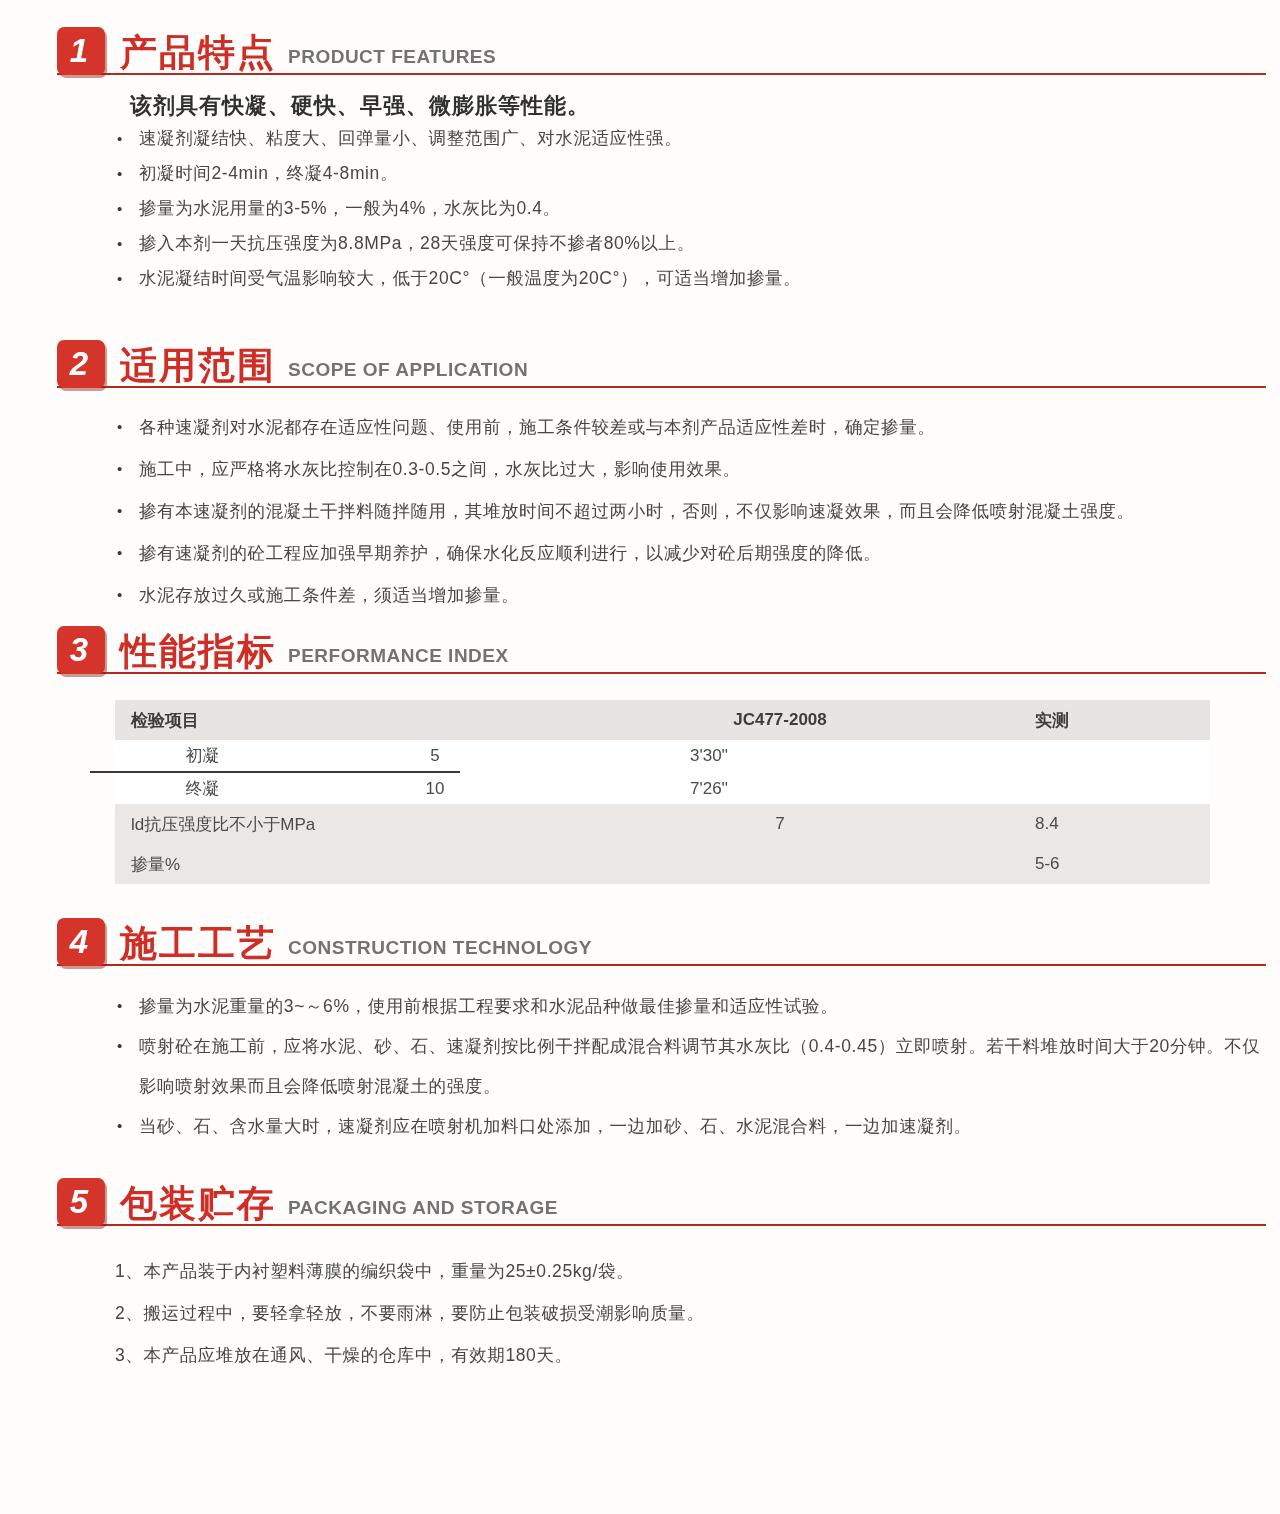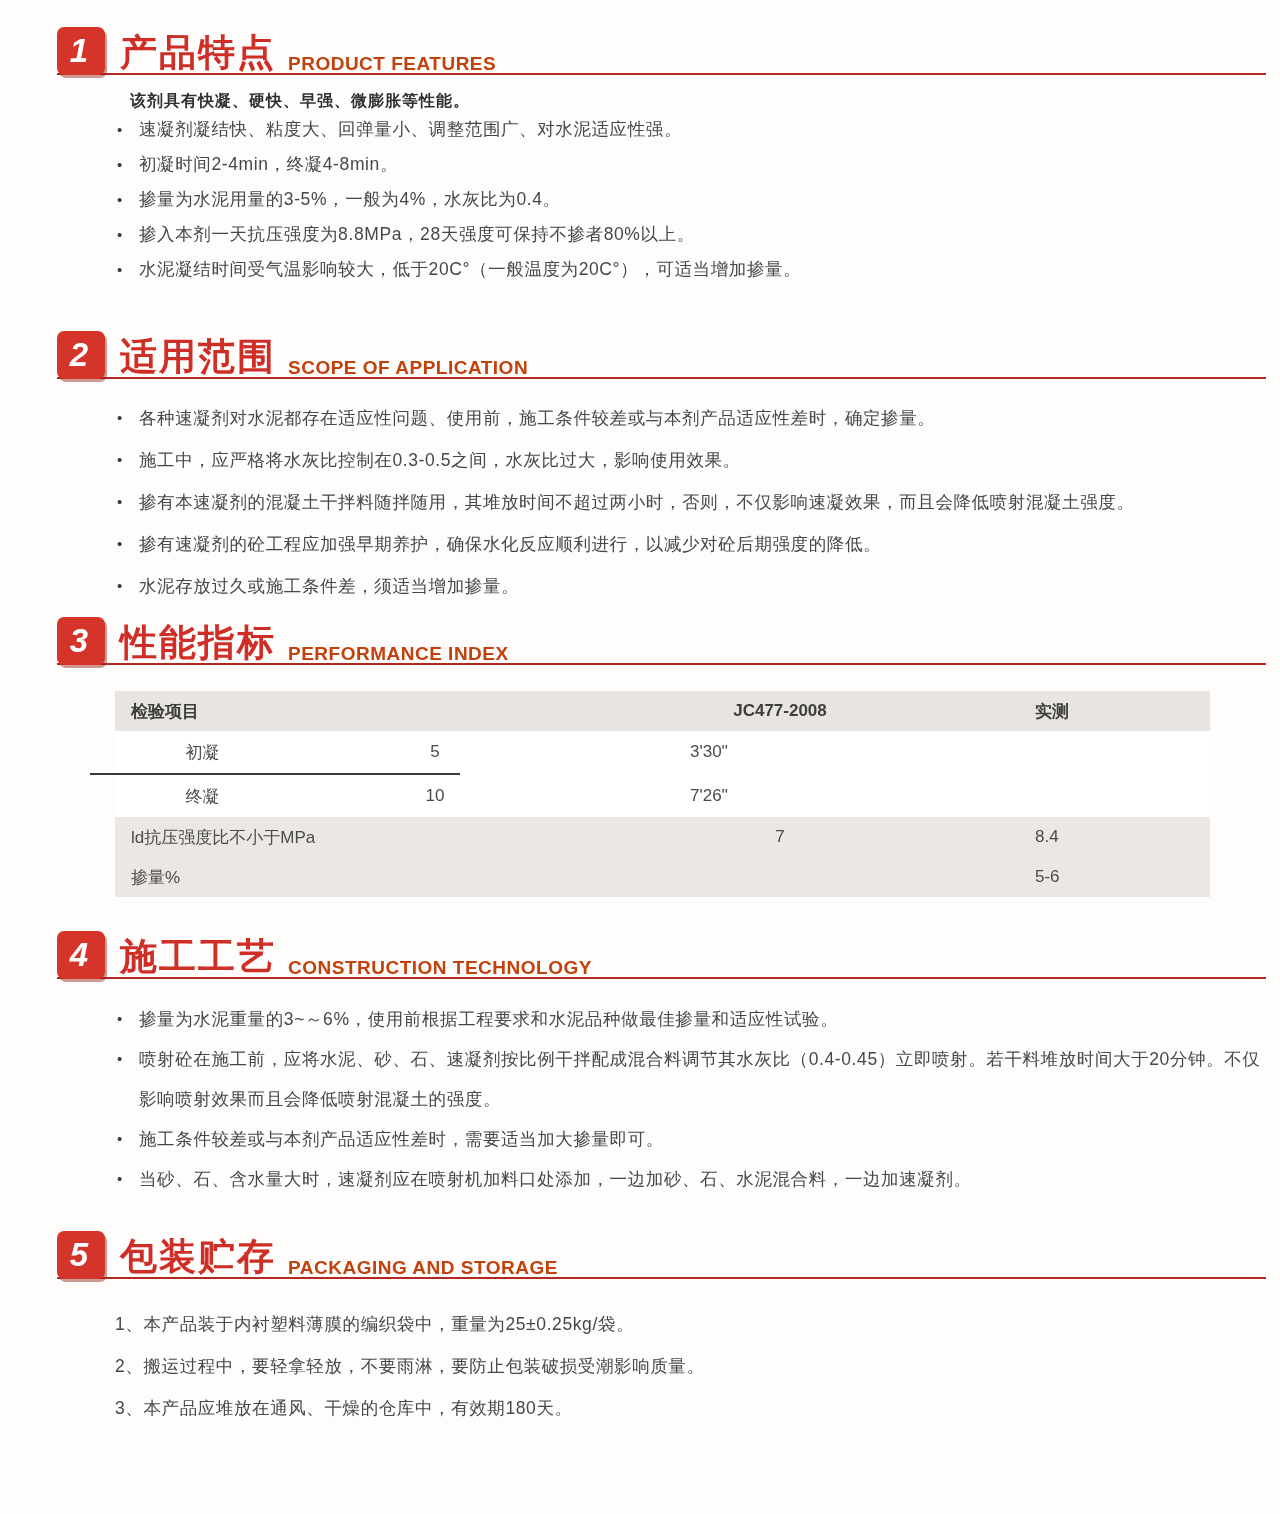--- a/index.html
+++ b/index.html
@@ -10,24 +10,24 @@
   
   .sec-head { position:relative; display:flex; align-items:flex-end; height:50px; }
   .sec-head .rule { position:absolute; left:0; right:0; bottom:0; height:2px; background:#b3281f; }
   .badge {
     position:relative; z-index:2; width:48px; height:48px; border-radius:7px;
     background:#d4342a; box-shadow:2px 3px 0 rgba(150,28,20,.45);
     display:flex; align-items:center; justify-content:center;
   }
   .badge span { color:#ffffff; font-size:33px; font-weight:bold; font-style:italic; transform:translateX(-2px); }
   .cn { margin-left:15px; font-size:37px; font-weight:bold; color:#cf2e27; line-height:1; letter-spacing:2px; position:relative; z-index:2; padding-bottom:4px; }
-  .en { margin-left:12px; font-size:19px; font-weight:bold; color:#c2410c; letter-spacing:.5px; padding-bottom:0; position:relative; z-index:2; }
+  .en { margin-left:12px; font-size:19px; font-weight:bold; color:#737373; letter-spacing:.5px; padding-bottom:7px; position:relative; z-index:2; }
 
   
-  .intro { margin:16px 0 0 73px; font-size:16px; font-weight:bold; color:#30302e; letter-spacing:1px; }
+  .intro { margin:16px 0 0 73px; font-size:22px; font-weight:bold; color:#30302e; letter-spacing:1px; }
   ul.bullets { list-style:none; margin-left:58px; }
   ul.bullets li { position:relative; padding-left:24px; font-size:17.5px; letter-spacing:.6px; }
   ul.bullets li::before { content:"•"; position:absolute; left:2px; font-size:15px; color:#3a3a38; }
   ul.tight { } .tight li { line-height:35px; }
   ul.loose { margin-top:18px; } .loose li { line-height:42px; }
   ul.loose4 { margin-top:20px; } .loose4 li { line-height:40px; }
   ol.numbered { list-style:none; margin:24px 0 0 58px; }
   ol.numbered li { font-size:17.5px; line-height:42px; letter-spacing:.6px; }
 
   .sec2 { margin-top:42px; } .sec3 { margin-top:8px; } .sec4 { margin-top:32px; } .sec5 { margin-top:30px; }
@@ -35,21 +35,21 @@
   
   .ptable { margin:26px 56px 0 58px; font-size:17px; color:#4b4b49; }
   .t-row { display:grid; grid-template-columns:345px 175px 290px 1fr; align-items:center; min-height:40px; }
   .t-head { background:#e7e4e1; font-weight:bold; color:#3d3d3b; }
   .c1 { padding-left:16px; grid-column:1 / 3; }
   .c1s { padding-left:16px; grid-column:1 / 3; }
   .c3 { grid-column:3; text-align:center; }
   .c4 { grid-column:4; padding-left:110px; }
   .t-group { display:grid; grid-template-columns:345px 1fr; background:#ffffff; }
   .g-label { padding-left:16px; display:flex; align-items:center; }
-  .g-row { display:grid; grid-template-columns:175px 290px 1fr; align-items:center; height:42px; }
+  .g-row { display:grid; grid-template-columns:175px 290px 1fr; align-items:center; height:31px; }
   .g-row .sub { text-align:center; }
   .g-row .std { text-align:center; }
   .g-row .mea { padding-left:110px; }
   .g-divider { height:2px; background:#3a3a38; margin-left:-25px; }
   .row-grey { background:#eae7e4; }
   .row-white { background:#ffffff; }
 </style>
 </head>
 <body>
 
@@ -143,21 +143,20 @@
       <div class="badge">
           <span>4</span>
         </div>
       <h2 class="cn">施工工艺</h2>
       <span class="en">CONSTRUCTION TECHNOLOGY</span>
       <div class="rule"></div>
     </header>
     <ul class="bullets loose4">
       <li>掺量为水泥重量的3~～6%，使用前根据工程要求和水泥品种做最佳掺量和适应性试验。</li>
       <li>喷射砼在施工前，应将水泥、砂、石、速凝剂按比例干拌配成混合料调节其水灰比（0.4-0.45）立即喷射。若干料堆放时间大于20分钟。不仅影响喷射效果而且会降低喷射混凝土的强度。</li>
-      <li>施工条件较差或与本剂产品适应性差时，需要适当加大掺量即可。</li>
       <li>当砂、石、含水量大时，速凝剂应在喷射机加料口处添加，一边加砂、石、水泥混合料，一边加速凝剂。</li>
     </ul>
   </section>
 
   <section class="sec5">
     <header class="sec-head">
       <div class="badge">
           <span>5</span>
         </div>
       <h2 class="cn">包装贮存</h2>

